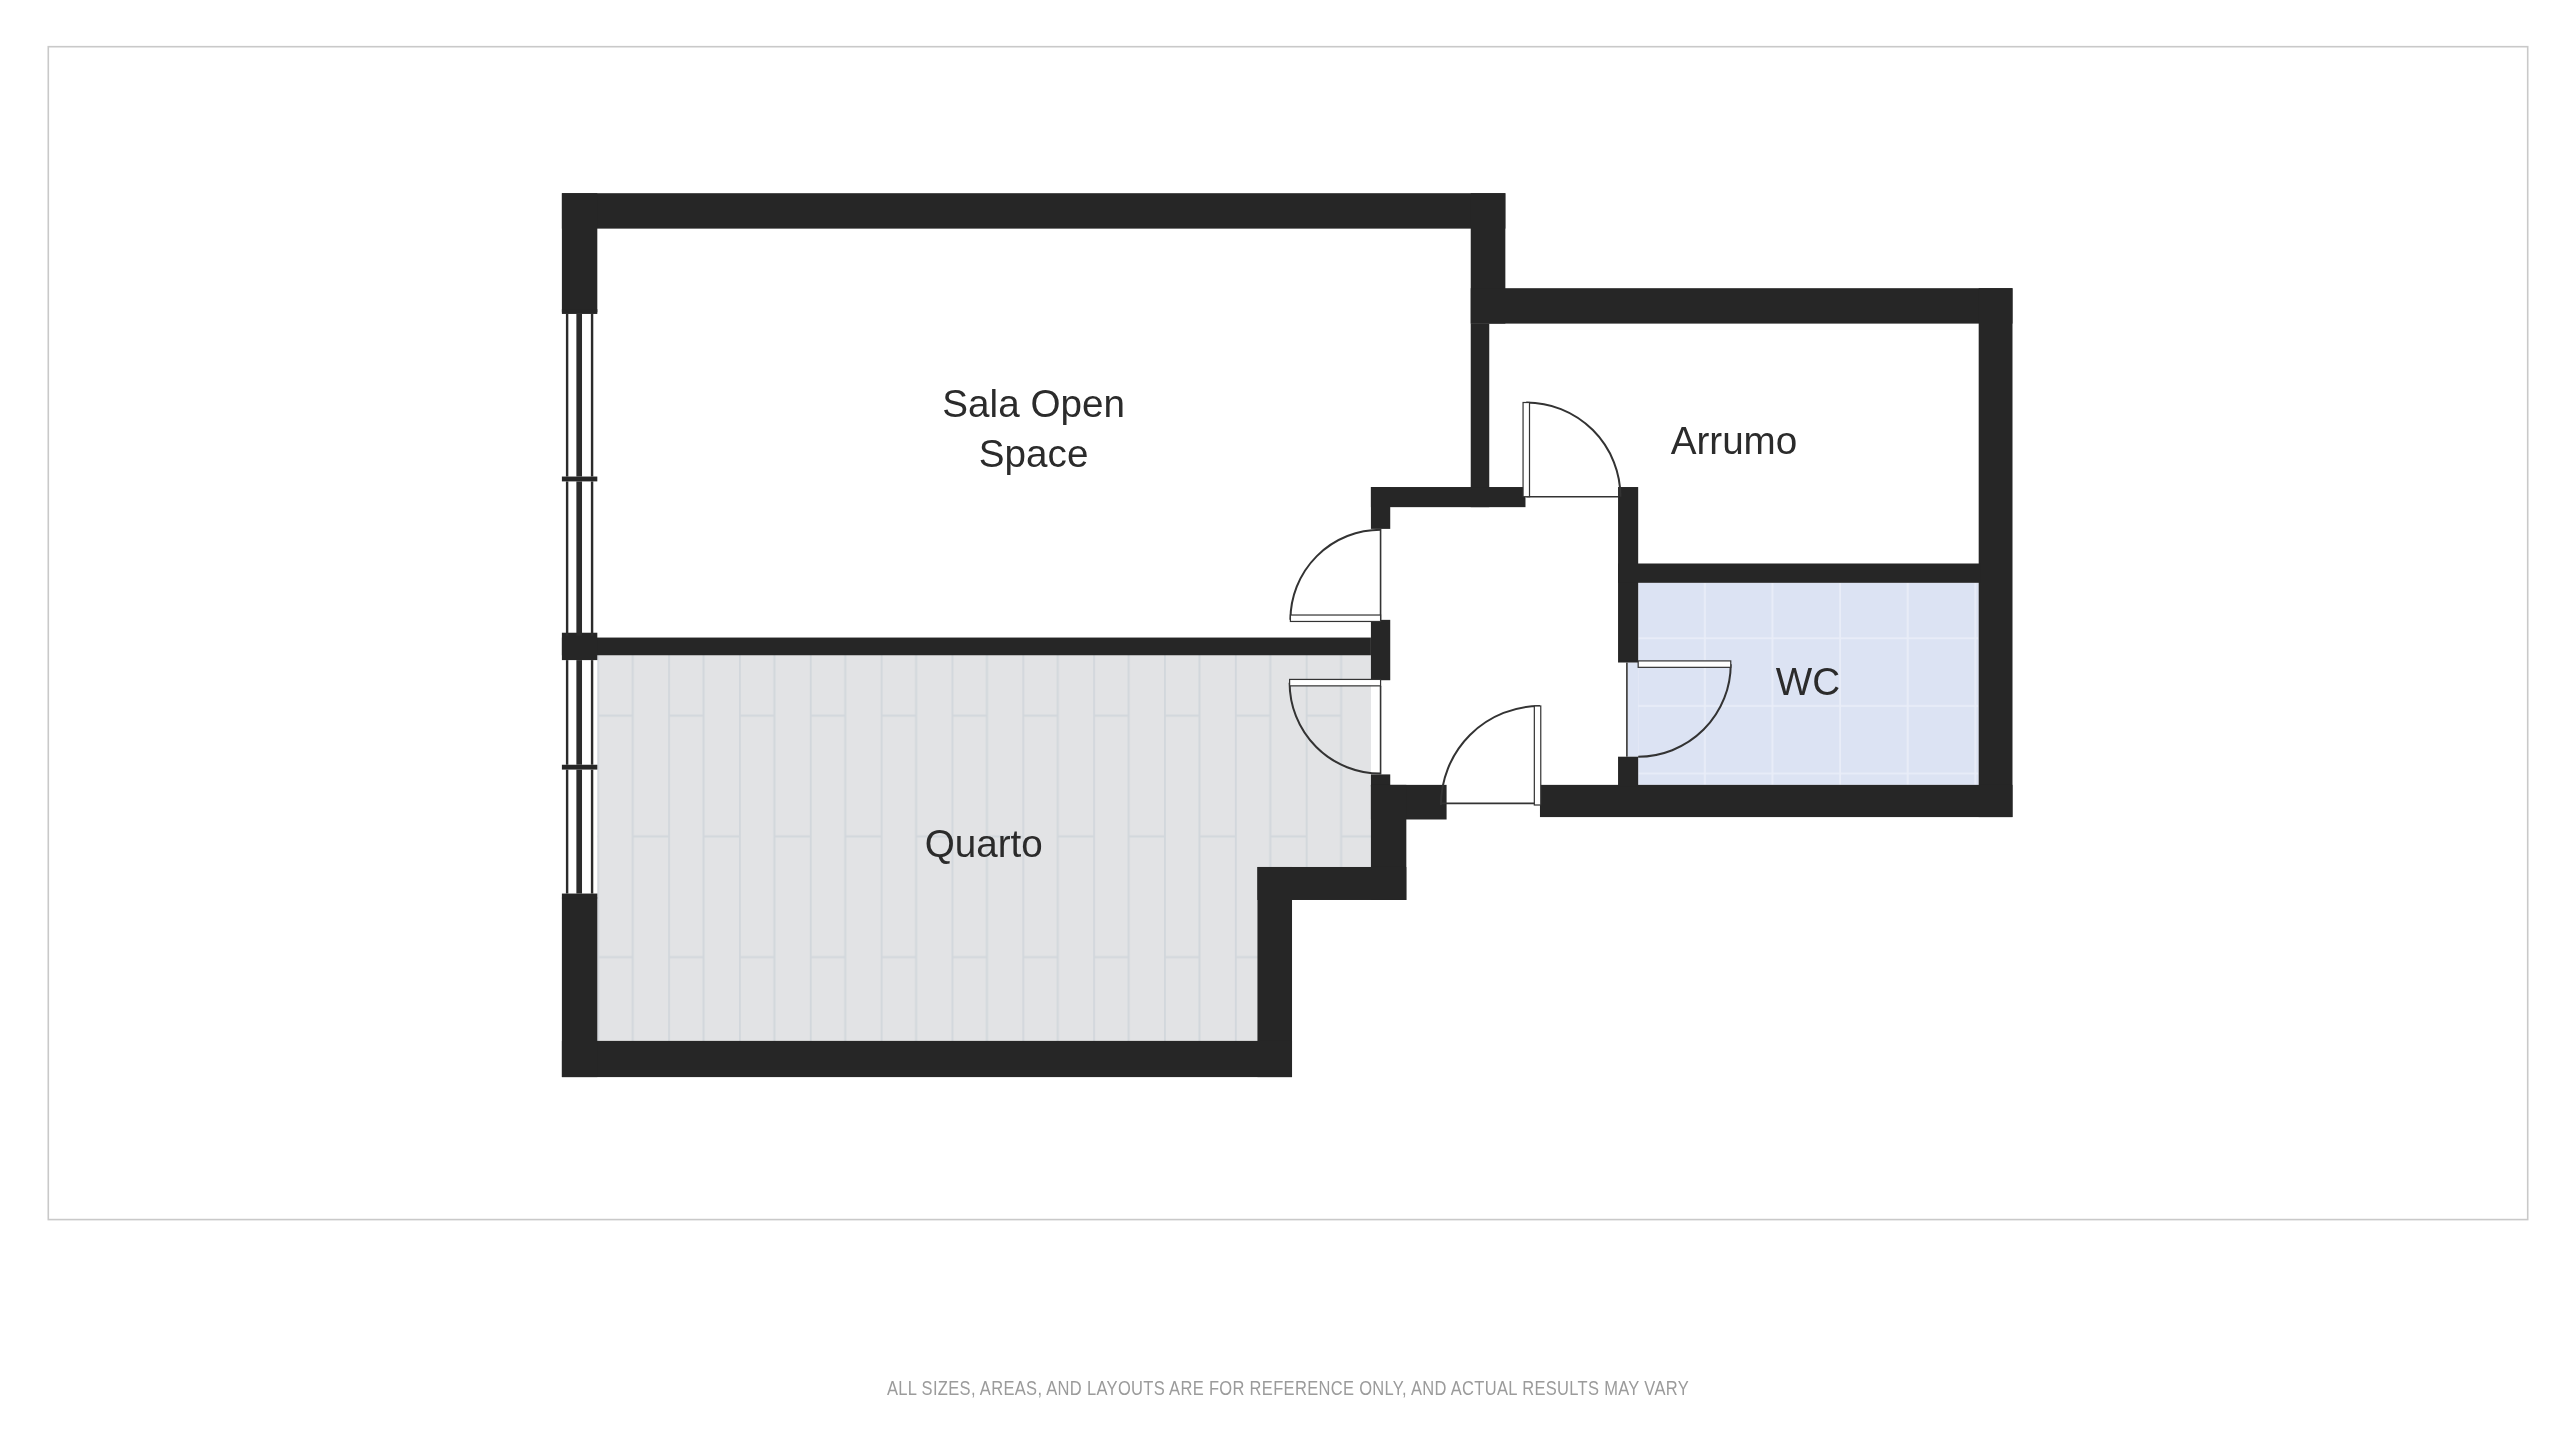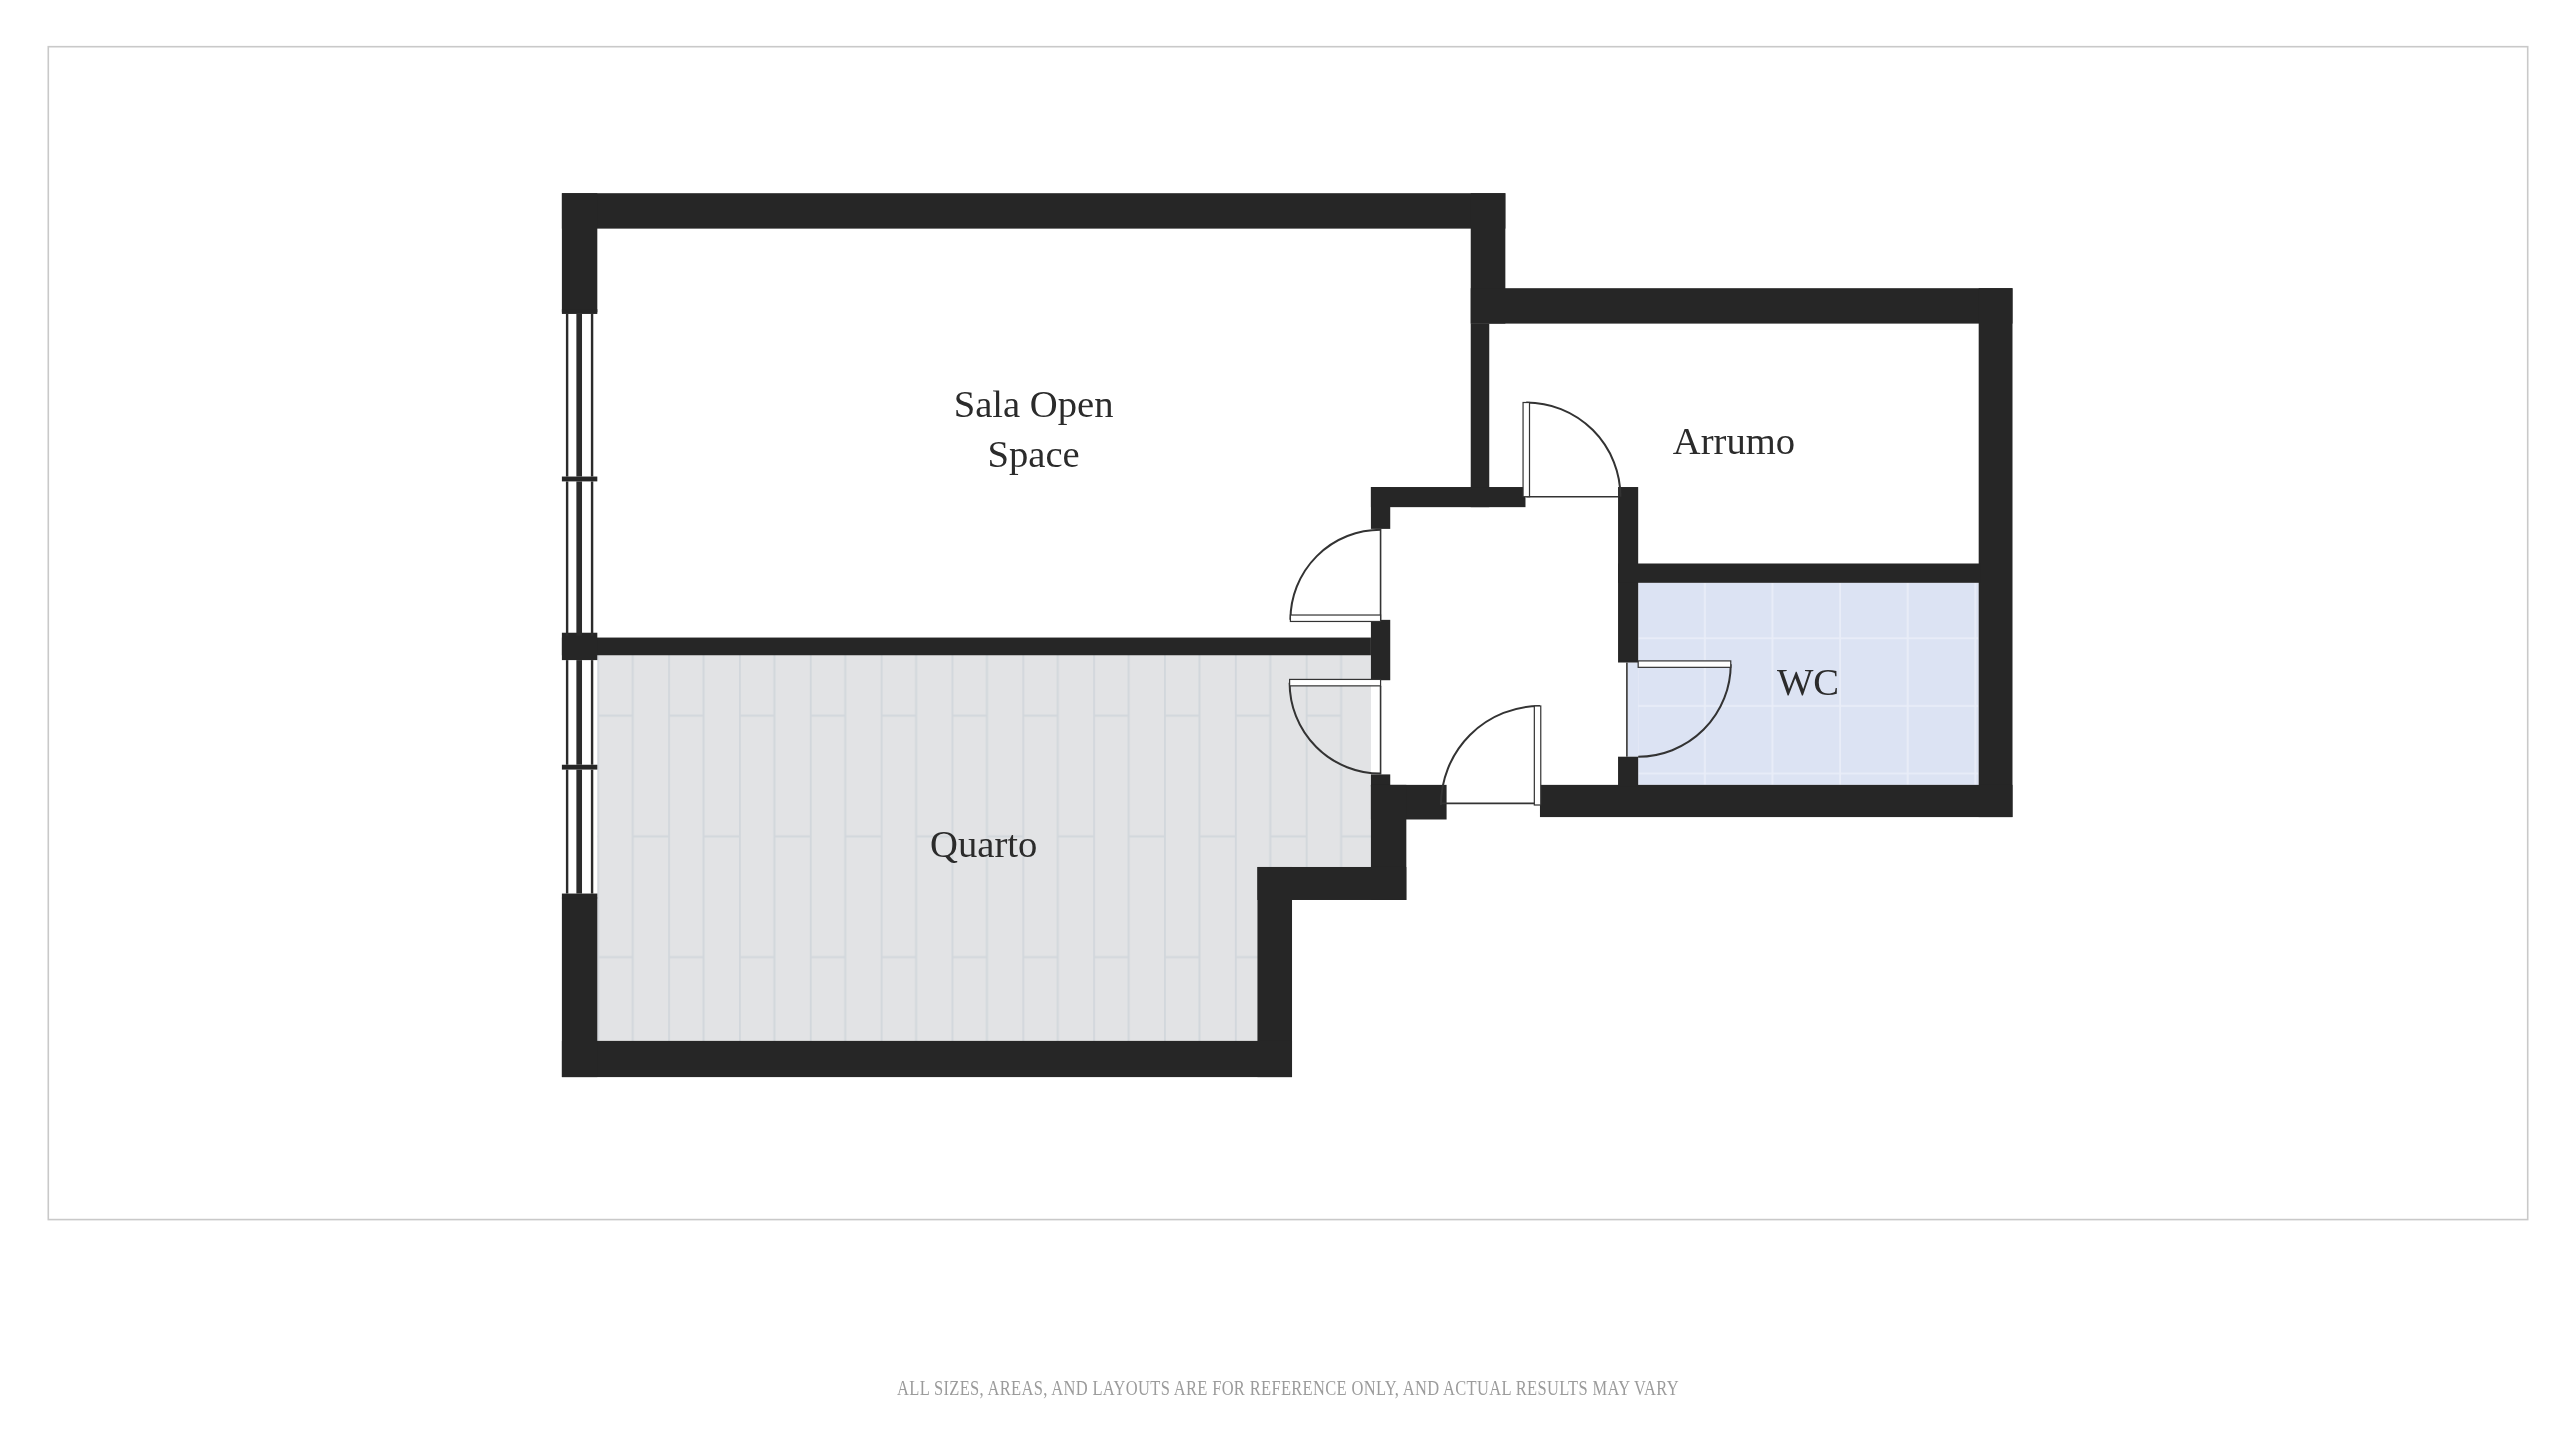--- a/index.html
+++ b/index.html
@@ -1,20 +1,20 @@
 <!DOCTYPE html>
 <html style="font-size:13px"><head>
 <meta charset="utf-8">
 <style>
   html,body{margin:0;padding:0;background:#ffffff;}
   .stage{
     position:relative;
     width:2576px;height:1449px;
     background:#ffffff;
-    font-family:Liberation Serif, serif;
+    font-family:Liberation Sans, sans-serif;
     overflow:hidden;
   }
   svg{position:absolute;left:0;top:0;}
   .room-label{fill:#2b2b2b;font-size:48px;}
   .disclaimer{fill:#9b9b9b;font-size:25px;letter-spacing:0.5px;}
 </style>
 </head>
 <body>
 
 <div class="stage">

